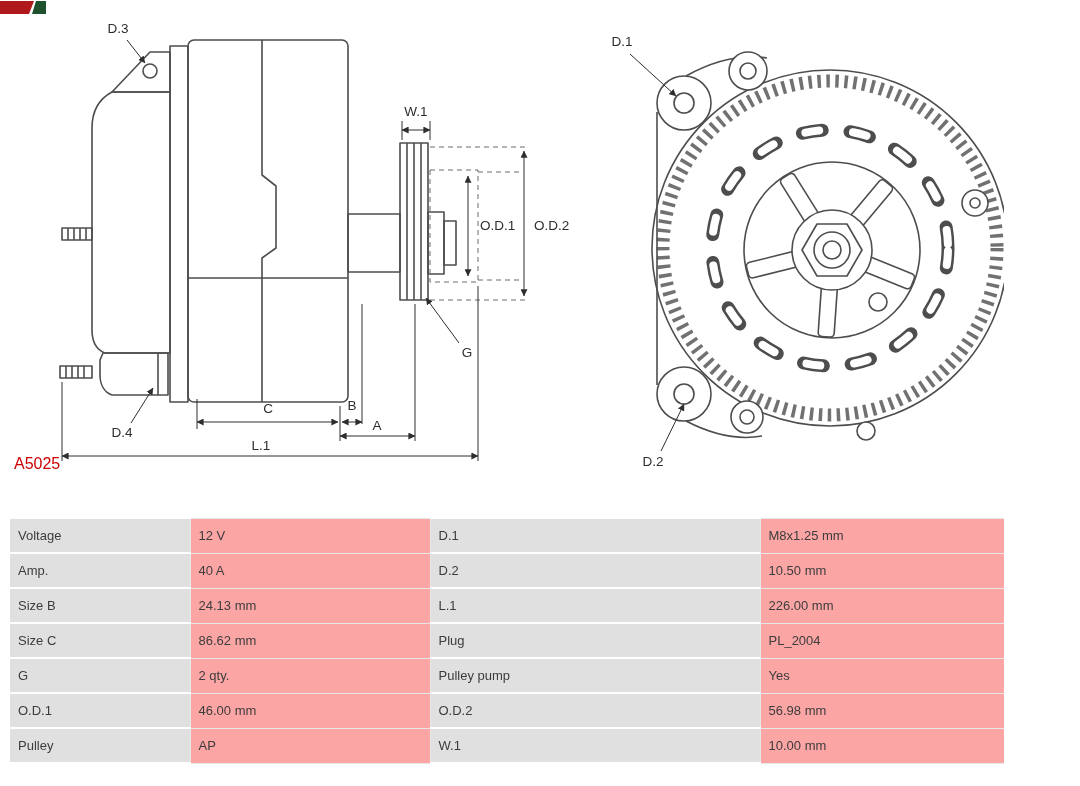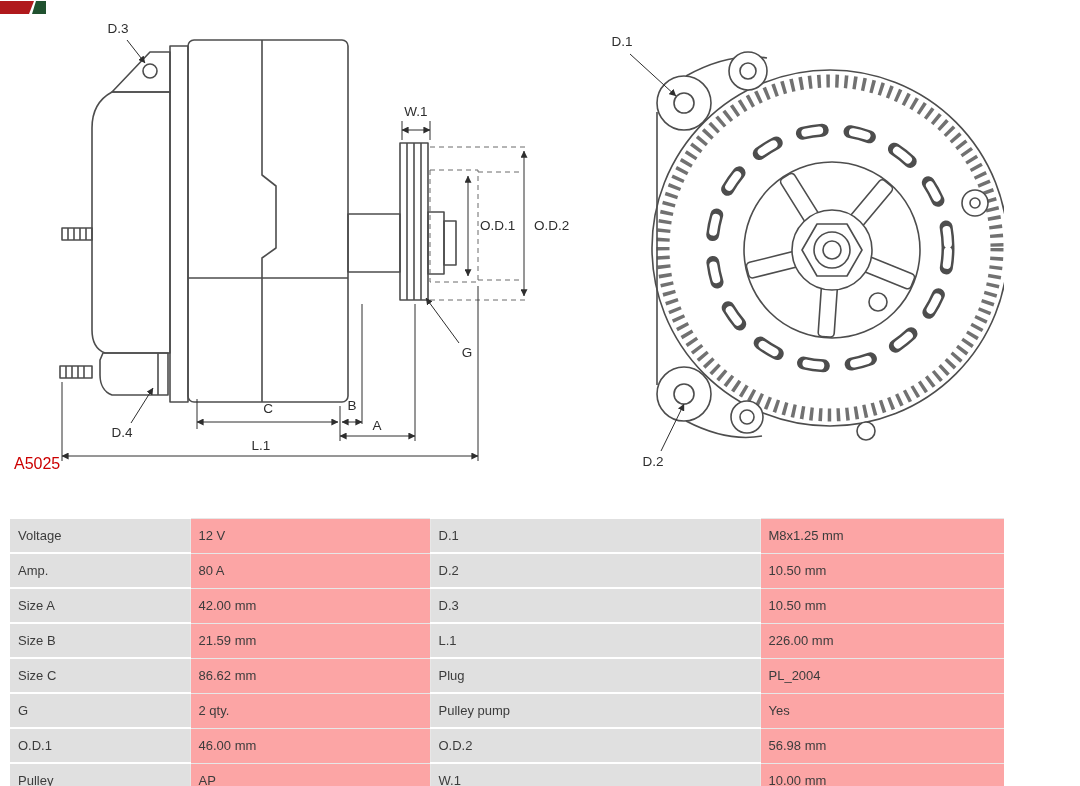--- a/index.html
+++ b/index.html
@@ -195,33 +195,27 @@
     </colgroup>
     <tbody>
       <tr>
         <td class="lbl">Voltage</td>
         <td class="val">12 V</td>
         <td class="lbl">D.1</td>
         <td class="val">M8x1.25 mm</td>
       </tr>
       <tr>
         <td class="lbl">Amp.</td>
-        <td class="val">80 A</td>
+        <td class="val">40 A</td>
         <td class="lbl">D.2</td>
         <td class="val">10.50 mm</td>
       </tr>
       <tr>
-        <td class="lbl">Size A</td>
-        <td class="val">42.00 mm</td>
-        <td class="lbl">D.3</td>
-        <td class="val">10.50 mm</td>
-      </tr>
-      <tr>
         <td class="lbl">Size B</td>
-        <td class="val">21.59 mm</td>
+        <td class="val">24.13 mm</td>
         <td class="lbl">L.1</td>
         <td class="val">226.00 mm</td>
       </tr>
       <tr>
         <td class="lbl">Size C</td>
         <td class="val">86.62 mm</td>
         <td class="lbl">Plug</td>
         <td class="val">PL_2004</td>
       </tr>
       <tr>

